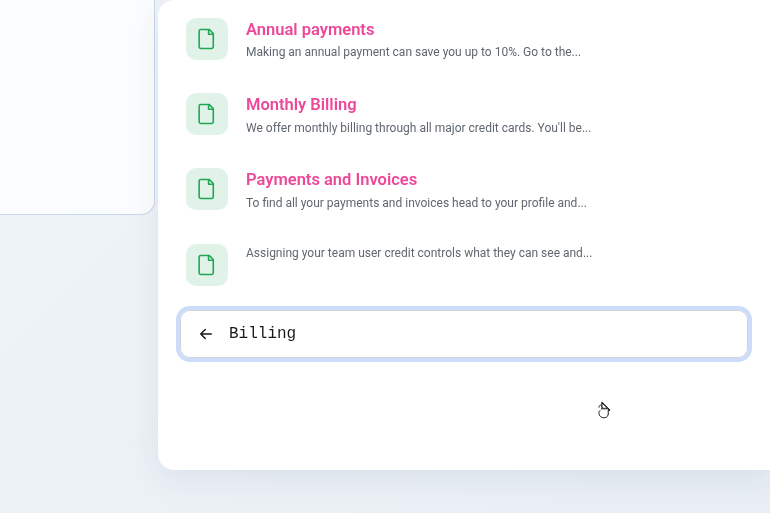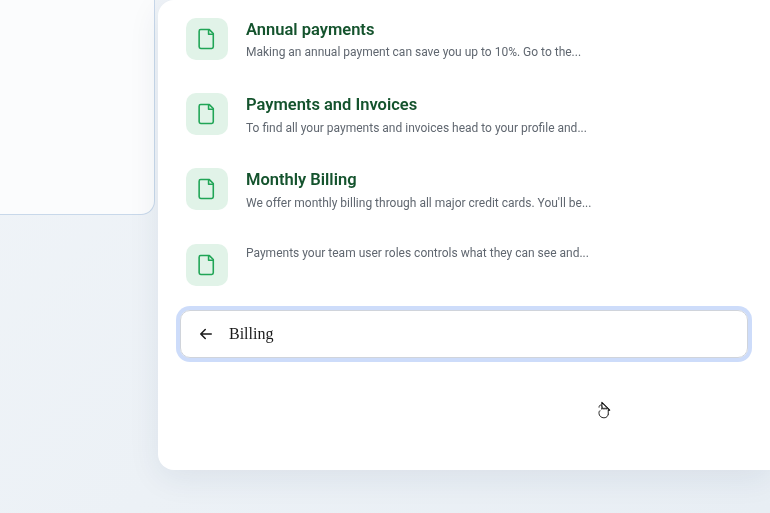--- a/index.html
+++ b/index.html
@@ -65,21 +65,21 @@
       width: 20px;
       height: 22px;
     }
     .result-text {
       flex: 1;
       padding-top: 1px;
     }
     .result-title {
       font-size: 16.5px;
       font-weight: 600;
-      color: #14532d;
+      color: #ec4899;
       margin-bottom: 4px;
       line-height: 1.3;
     }
     .result-desc {
       font-size: 12px;
       color: #606770;
       line-height: 1.4;
       white-space: nowrap;
       overflow: hidden;
       text-overflow: ellipsis;
@@ -106,21 +106,21 @@
       width: 18px;
       height: 18px;
     }
     .search-input {
       border: none;
       outline: none;
       font-size: 16px;
       color: #1a1a1a;
       flex: 1;
       background: transparent;
-      font-family: Liberation Serif, serif;
+      font-family: Liberation Mono, monospace;
     }
     .cursor {
       position: absolute;
       left: 595px;
       top: 400px;
       pointer-events: none;
     }
     .cursor svg {
       width: 20px;
       height: 22px;
@@ -148,47 +148,47 @@
     </div>
 
     <div class="result-item">
       <div class="icon-wrap">
         <svg viewBox="0 0 24 28" fill="none">
           <path d="M4 2h11l5 5v17a2 2 0 0 1-2 2H4a2 2 0 0 1-2-2V4a2 2 0 0 1 2-2z" stroke="#20a556" stroke-width="2" stroke-linejoin="round"></path>
           <path d="M14 2v6h6" stroke="#20a556" stroke-width="2" stroke-linejoin="round"></path>
         </svg>
       </div>
       <div class="result-text">
+        <div class="result-title">Monthly Billing</div>
+        <div class="result-desc">We offer monthly billing through all major credit cards. You'll be...</div>
+      </div>
+    </div>
+
+    <div class="result-item">
+      <div class="icon-wrap">
+        <svg viewBox="0 0 24 28" fill="none">
+          <path d="M4 2h11l5 5v17a2 2 0 0 1-2 2H4a2 2 0 0 1-2-2V4a2 2 0 0 1 2-2z" stroke="#20a556" stroke-width="2" stroke-linejoin="round"></path>
+          <path d="M14 2v6h6" stroke="#20a556" stroke-width="2" stroke-linejoin="round"></path>
+        </svg>
+      </div>
+      <div class="result-text">
         <div class="result-title">Payments and Invoices</div>
         <div class="result-desc">To find all your payments and invoices head to your profile and...</div>
       </div>
     </div>
 
     <div class="result-item">
       <div class="icon-wrap">
         <svg viewBox="0 0 24 28" fill="none">
           <path d="M4 2h11l5 5v17a2 2 0 0 1-2 2H4a2 2 0 0 1-2-2V4a2 2 0 0 1 2-2z" stroke="#20a556" stroke-width="2" stroke-linejoin="round"></path>
           <path d="M14 2v6h6" stroke="#20a556" stroke-width="2" stroke-linejoin="round"></path>
         </svg>
       </div>
       <div class="result-text">
-        <div class="result-title">Monthly Billing</div>
-        <div class="result-desc">We offer monthly billing through all major credit cards. You'll be...</div>
-      </div>
-    </div>
-
-    <div class="result-item">
-      <div class="icon-wrap">
-        <svg viewBox="0 0 24 28" fill="none">
-          <path d="M4 2h11l5 5v17a2 2 0 0 1-2 2H4a2 2 0 0 1-2-2V4a2 2 0 0 1 2-2z" stroke="#20a556" stroke-width="2" stroke-linejoin="round"></path>
-          <path d="M14 2v6h6" stroke="#20a556" stroke-width="2" stroke-linejoin="round"></path>
-        </svg>
-      </div>
-      <div class="result-text">
-        <div class="result-desc">Payments your team user roles controls what they can see and...</div>
+        <div class="result-desc">Assigning your team user credit controls what they can see and...</div>
       </div>
     </div>
 
   </div>
 
   <div class="search-area">
     <div class="search-box">
       <div class="arrow-back">
         <svg viewBox="0 0 24 24" fill="none">
           <path d="M19 12H5M5 12l6-6M5 12l6 6" stroke="#1a1a1a" stroke-width="2" stroke-linecap="round" stroke-linejoin="round"></path>

